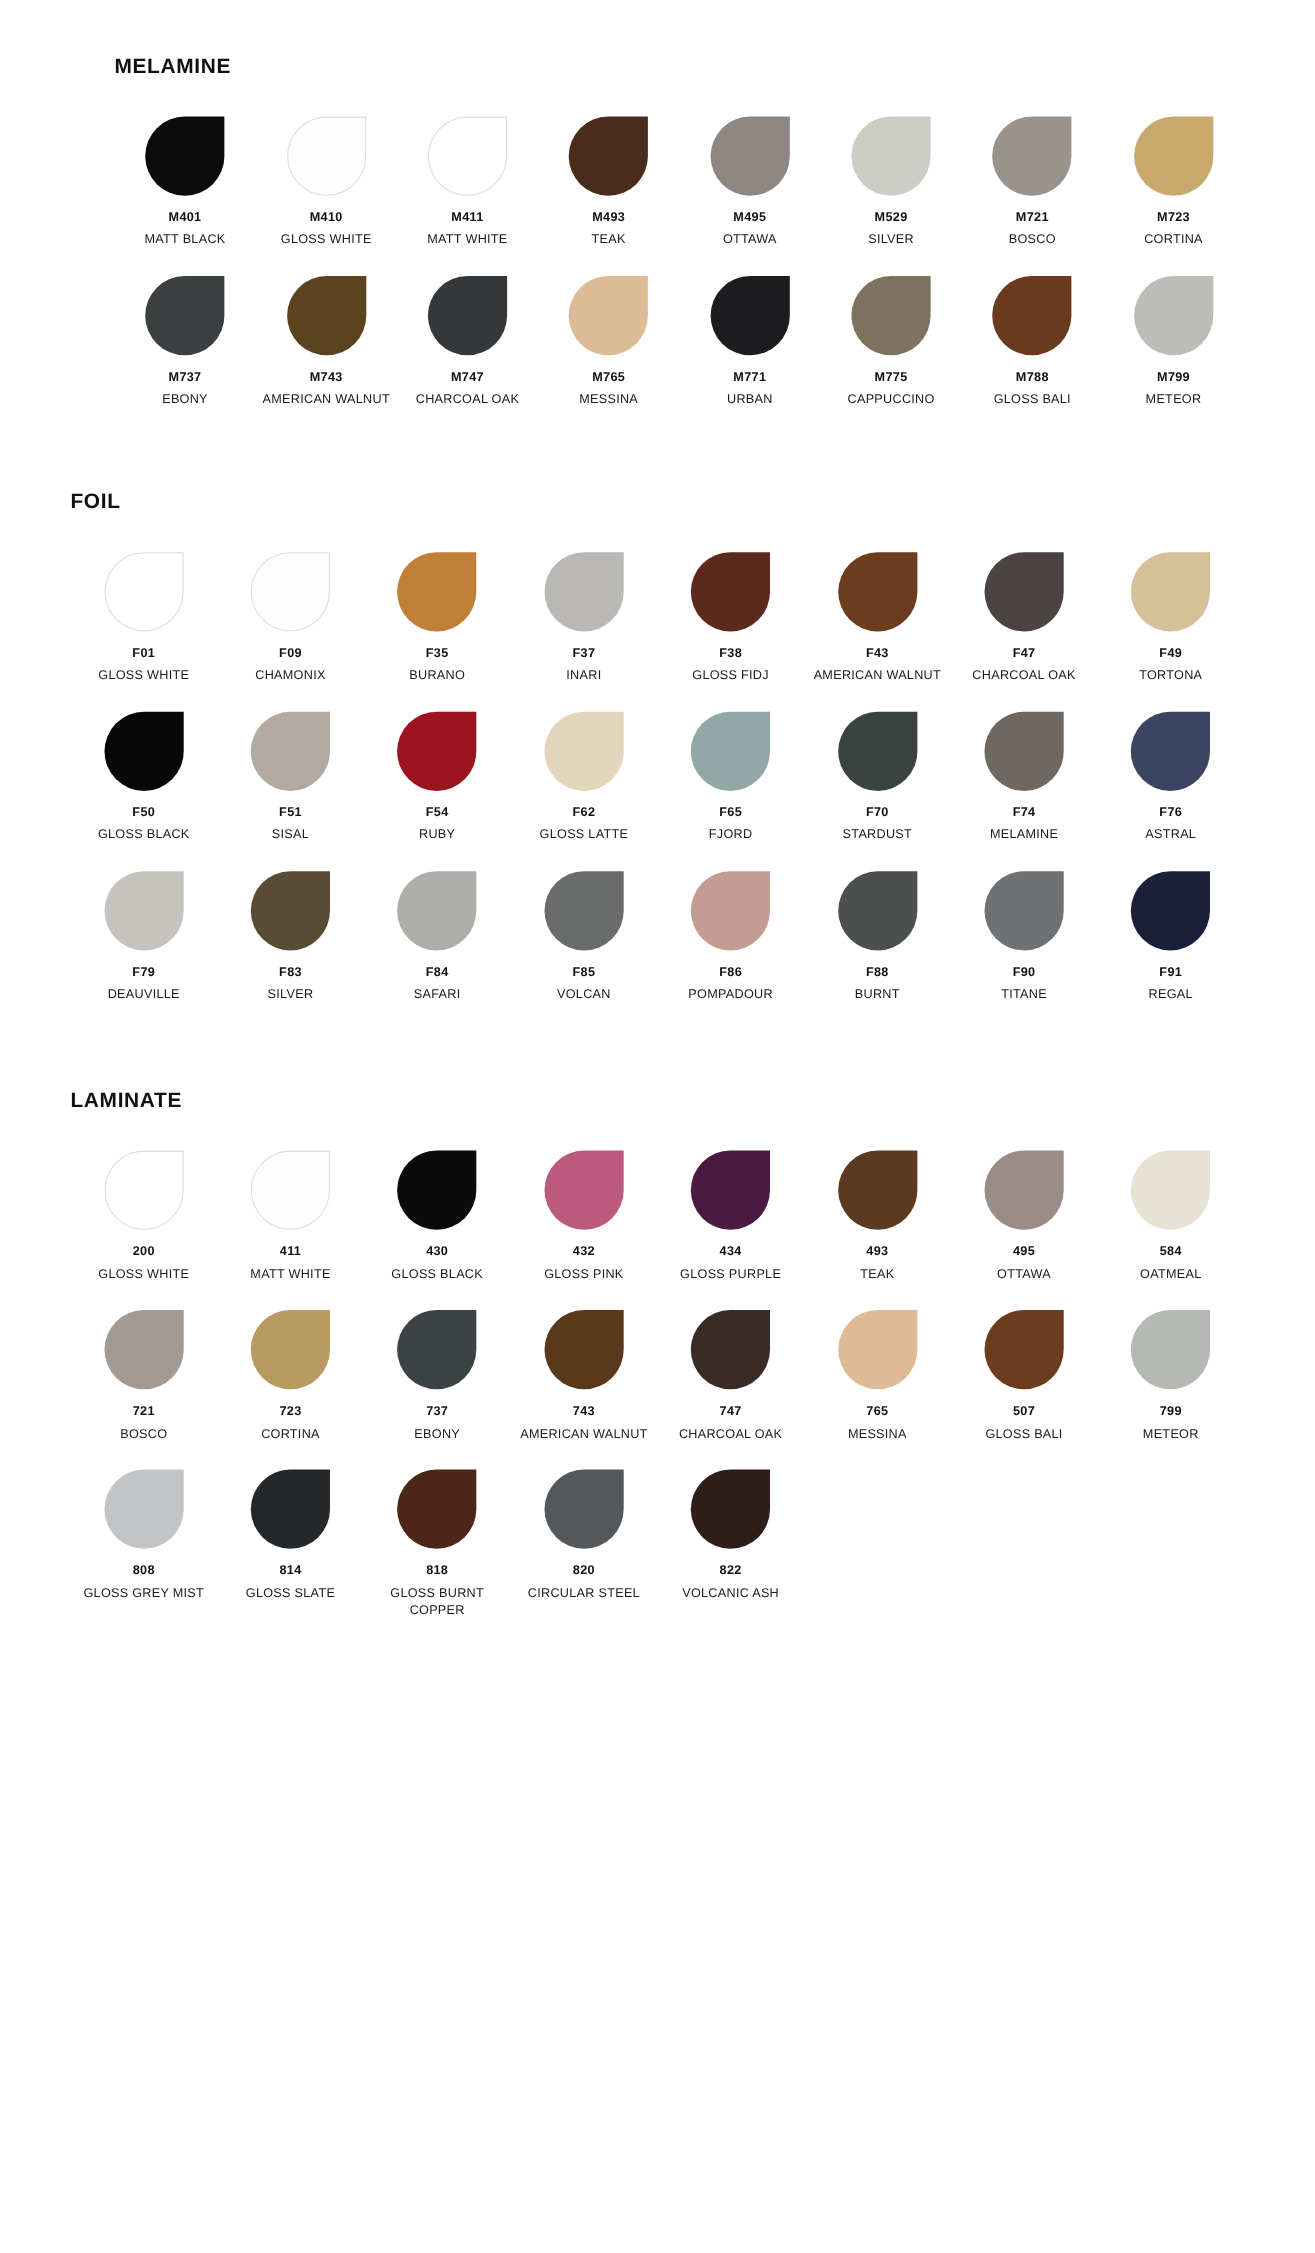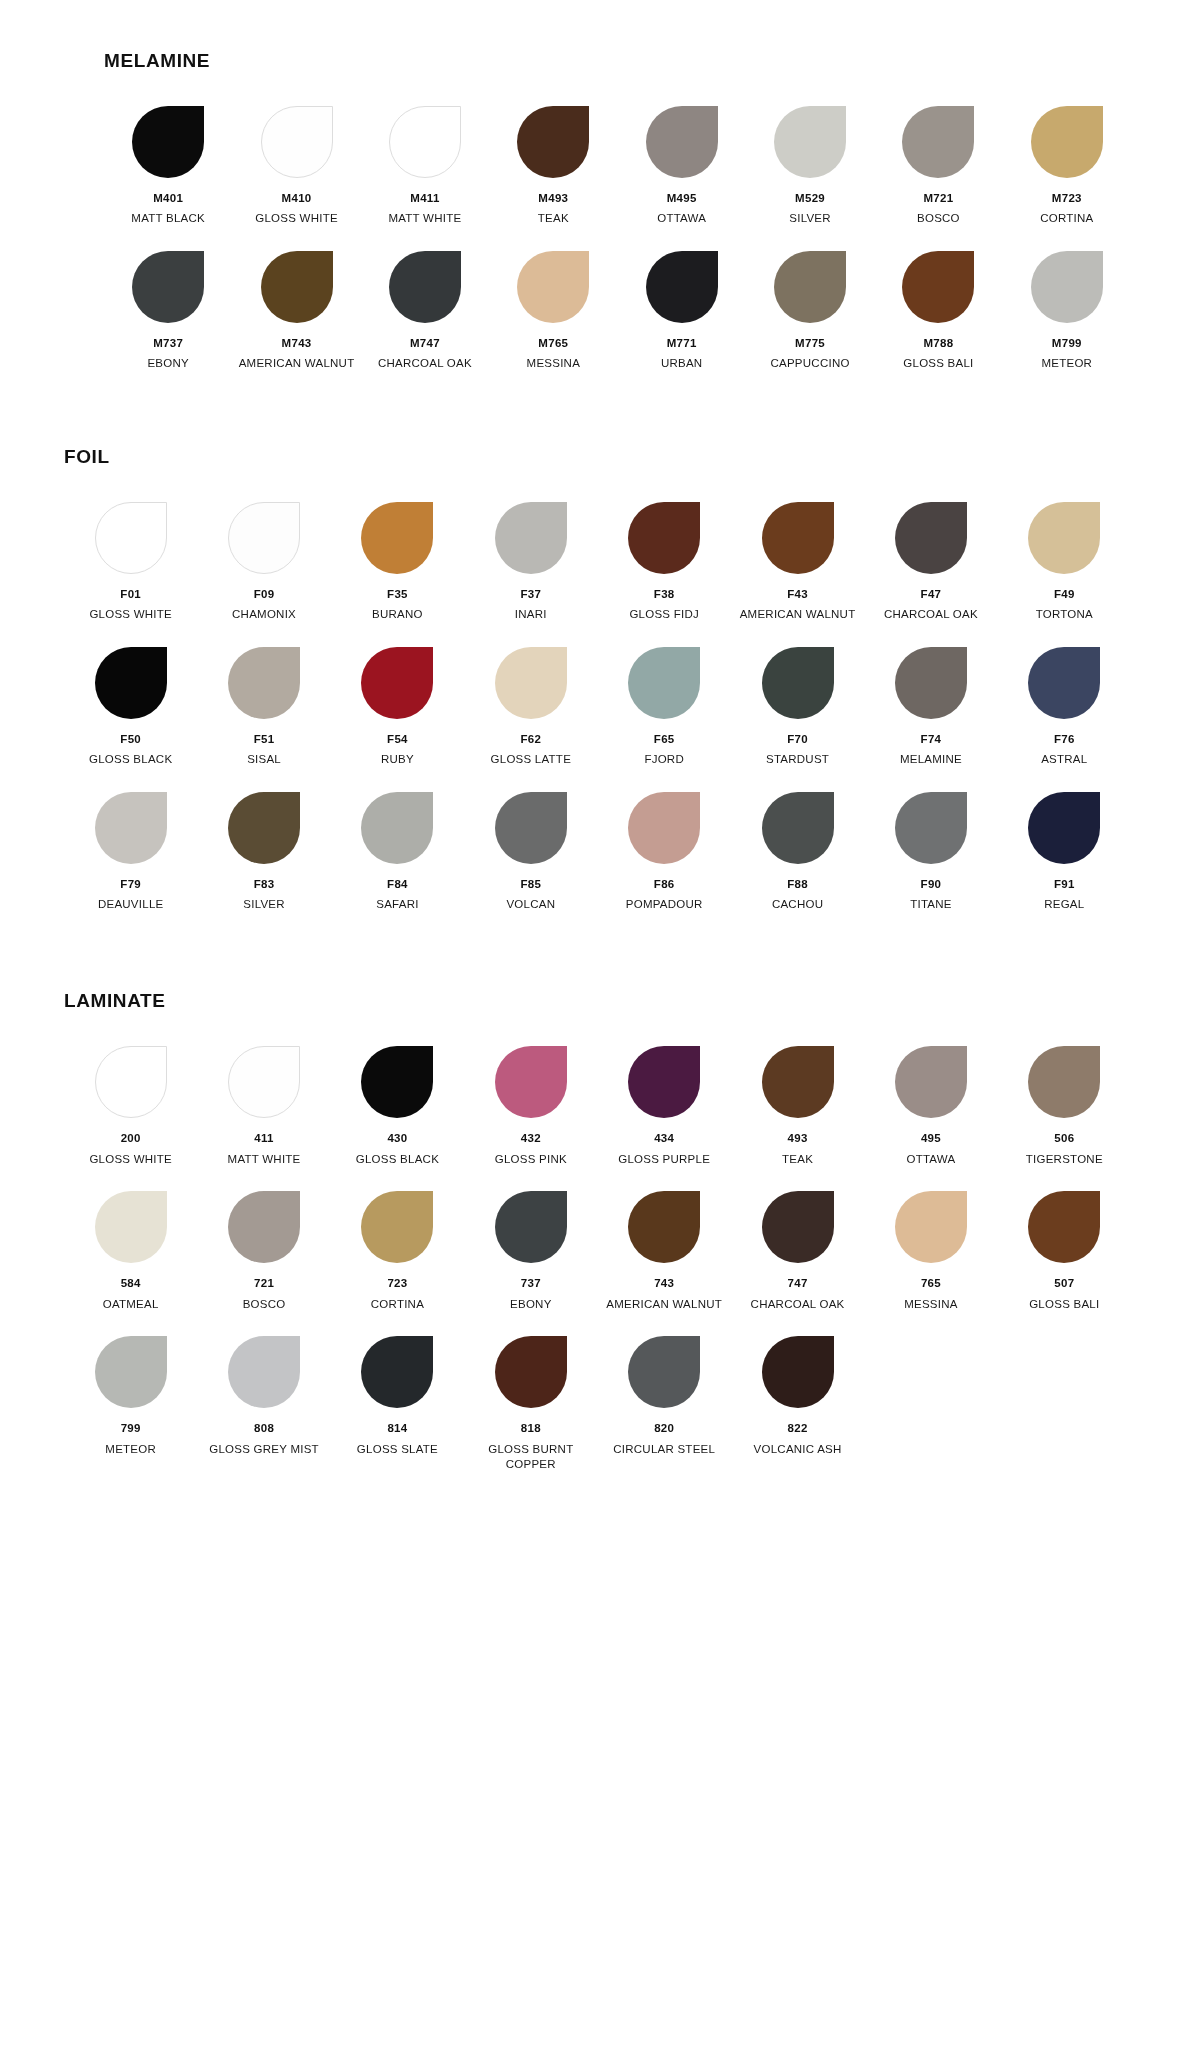--- a/index.html
+++ b/index.html
@@ -367,21 +367,21 @@
             <div class="chip" style="background: rgb(196, 157, 146);"></div>
           </div>
           <div class="chip-code">F86</div>
           <div class="chip-name">POMPADOUR</div>
         </div>
         <div class="swatch-cell">
           <div class="chip-wrap">
             <div class="chip" style="background: rgb(75, 79, 78);"></div>
           </div>
           <div class="chip-code">F88</div>
-          <div class="chip-name">CACHOU</div>
+          <div class="chip-name">BURNT</div>
         </div>
         <div class="swatch-cell">
           <div class="chip-wrap">
             <div class="chip" style="background: rgb(111, 113, 114);"></div>
           </div>
           <div class="chip-code">F90</div>
           <div class="chip-name">TITANE</div>
         </div>
         <div class="swatch-cell">
           <div class="chip-wrap">
@@ -440,27 +440,20 @@
         </div>
         <div class="swatch-cell">
           <div class="chip-wrap">
             <div class="chip" style="background: rgb(154, 141, 136);"></div>
           </div>
           <div class="chip-code">495</div>
           <div class="chip-name">OTTAWA</div>
         </div>
         <div class="swatch-cell">
           <div class="chip-wrap">
-            <div class="chip" style="background: rgb(142, 123, 106);"></div>
-          </div>
-          <div class="chip-code">506</div>
-          <div class="chip-name">TIGERSTONE</div>
-        </div>
-        <div class="swatch-cell">
-          <div class="chip-wrap">
             <div class="chip" style="background: rgb(230, 226, 212);"></div>
           </div>
           <div class="chip-code">584</div>
           <div class="chip-name">OATMEAL</div>
         </div>
         <div class="swatch-cell">
           <div class="chip-wrap">
             <div class="chip" style="background: rgb(163, 154, 147);"></div>
           </div>
           <div class="chip-code">721</div>

